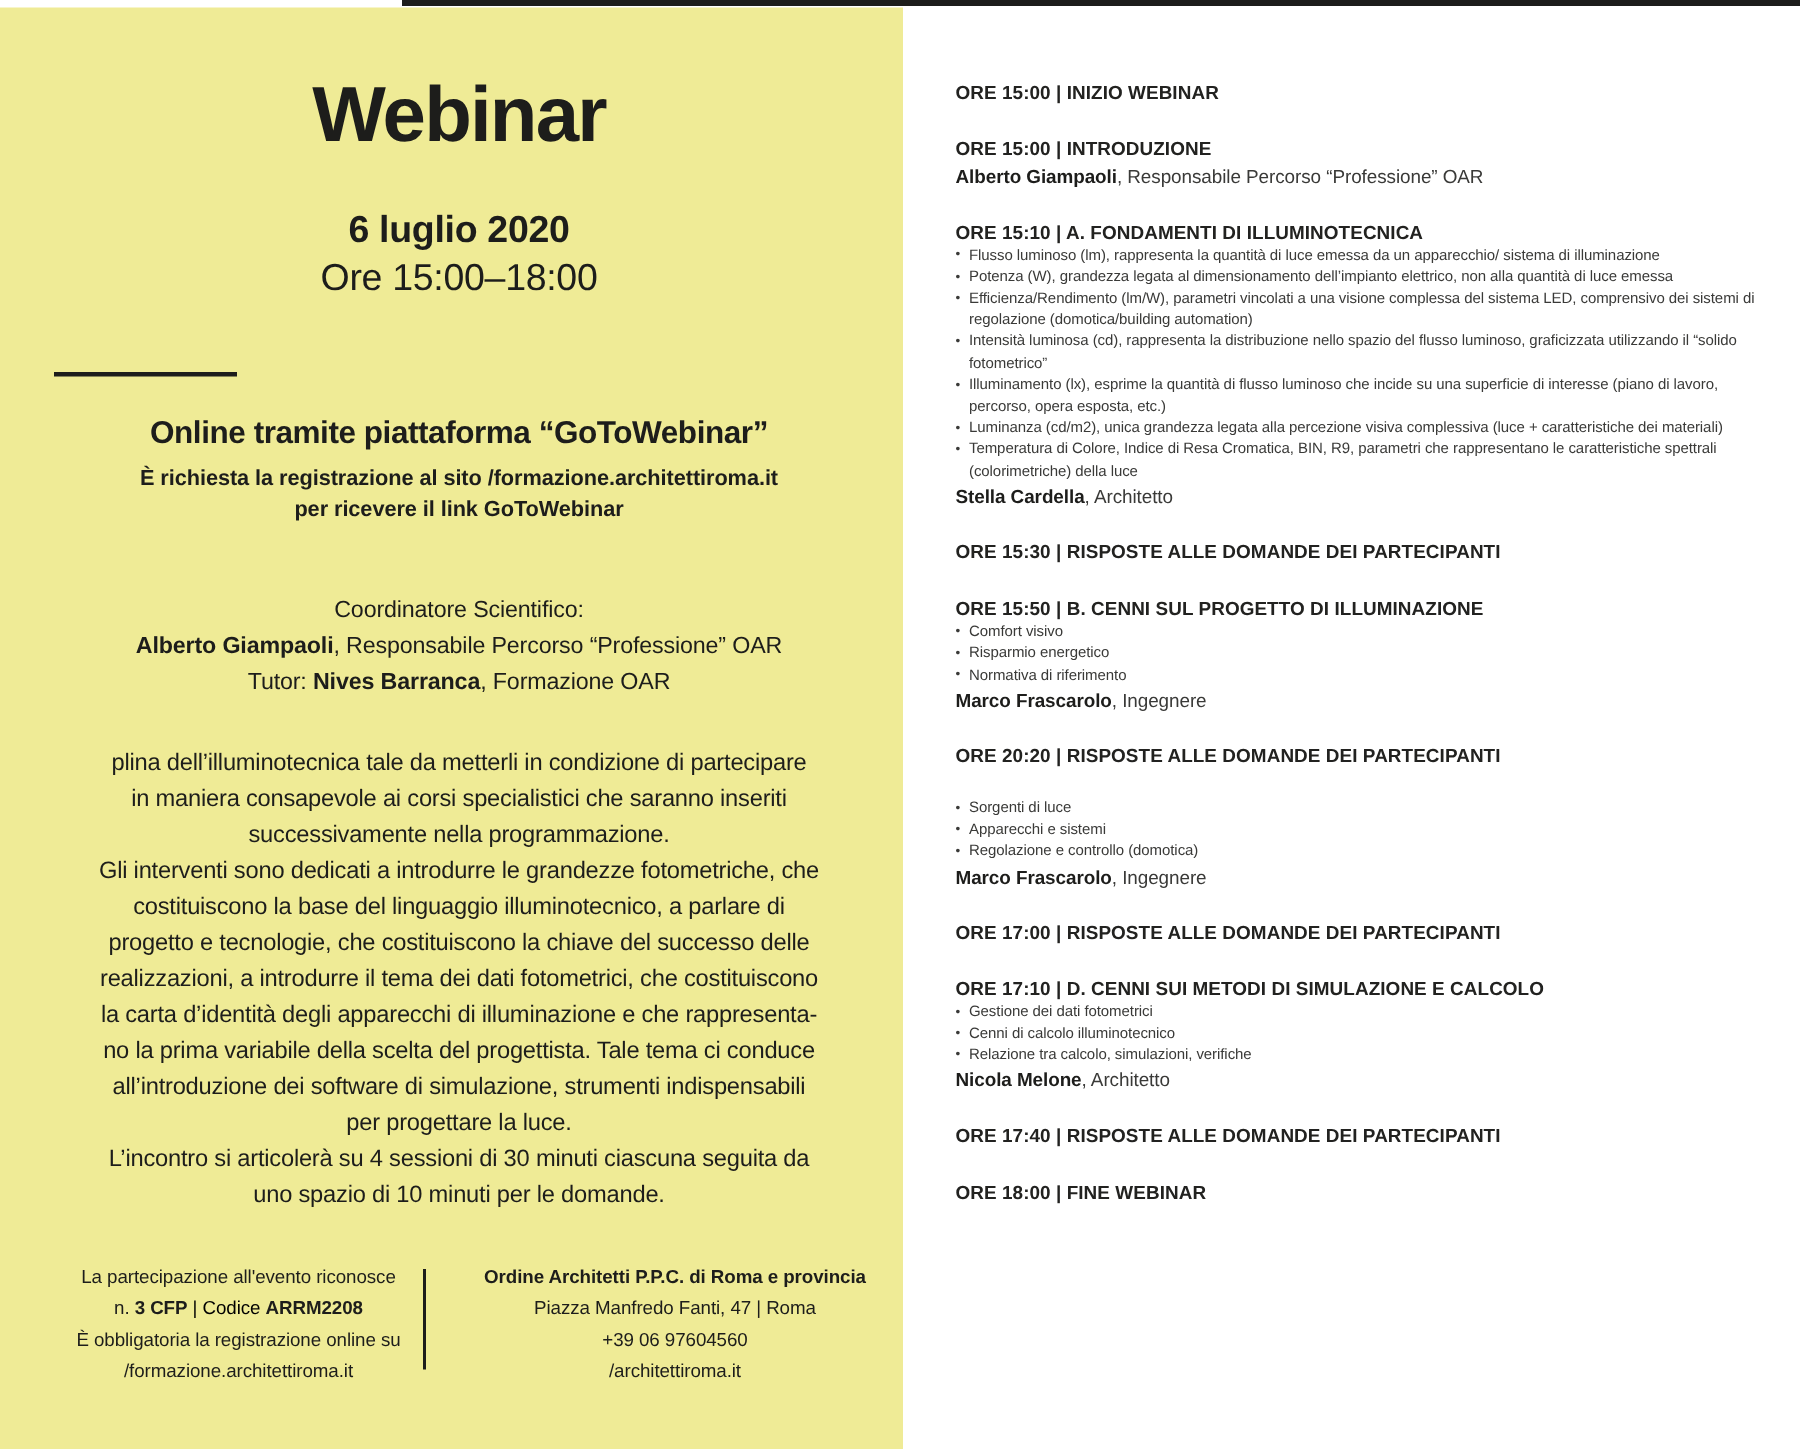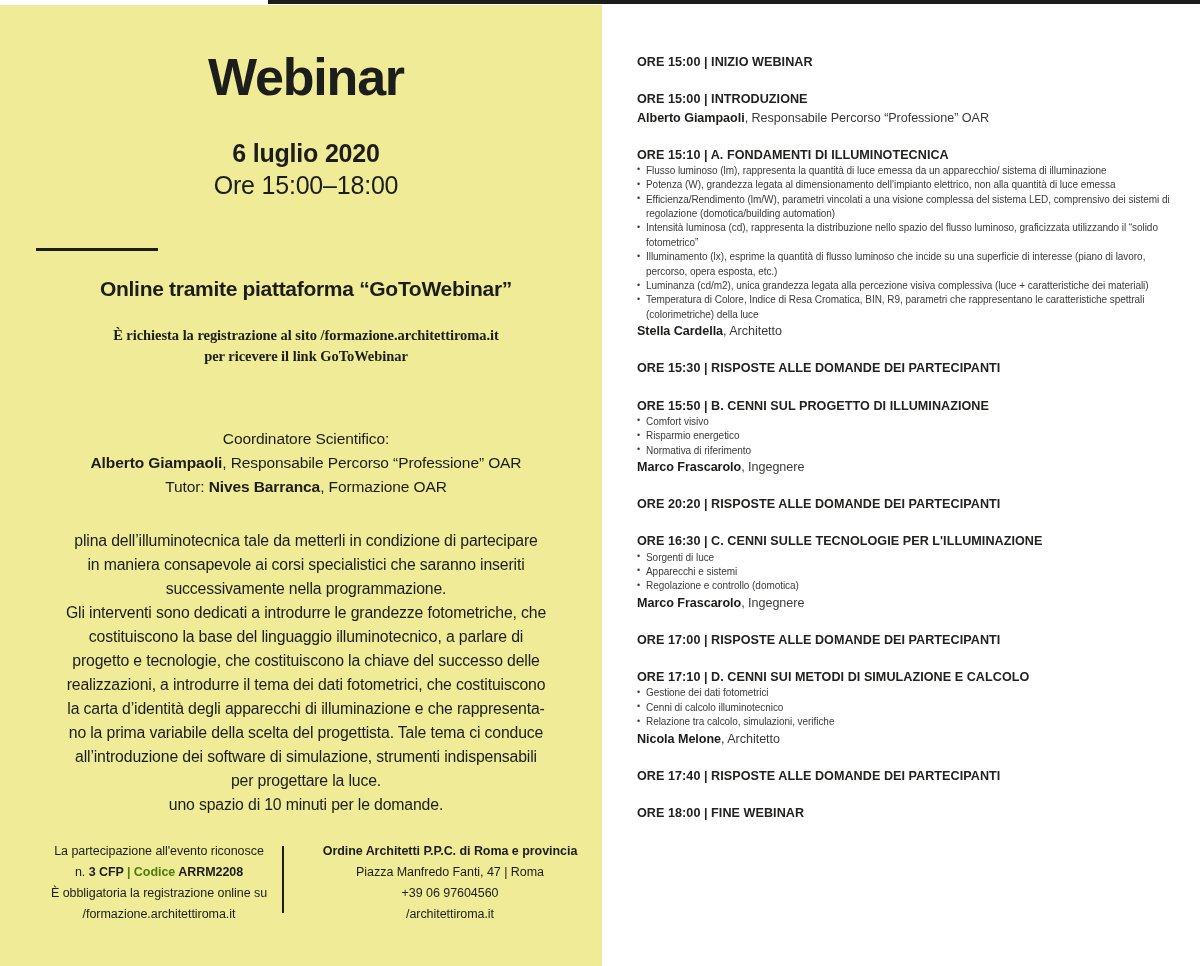--- a/index.html
+++ b/index.html
@@ -92,24 +92,23 @@
     line-height: 1.2;
     margin: 0;
     padding-top: 75px;
     letter-spacing: -0.3px;
   }
 
   .platform-note {
     font-size: 14.5px;
     font-weight: 700;
     line-height: 1.42;
-    margin: 16px;
+    margin: 0;
     padding-top: 8px;
     letter-spacing: -0.05px;
-    font-family: Liberation Serif, serif;
   }
 
   .coord-block {
     padding-top: 45px;
     font-size: 15.5px;
     line-height: 1.55;
     letter-spacing: -0.1px;
   }
   .coord-block .b { font-weight: 700; }
 
@@ -138,21 +137,21 @@
   .lp-footer-col.left { width: 246px; }
   .lp-footer-divider {
     width: 2px;
     background: #1d1d1b;
     margin: 5px 36px 0 0;
     height: 67px;
     flex: 0 0 2px;
   }
   .lp-footer-col.right { width: 260px; }
   .lp-footer-col .b { font-weight: 700; }
-  .sep-thin { color: #4d7c0f; font-weight: bold; }
+  .sep-thin { color: #000000; }
 
   
   .right-col {
     position: absolute;
     left: 637px;
     top: 5px;
     width: 540px;
     color: #222220;
   }
 
@@ -231,20 +230,21 @@
         <p>in maniera consapevole ai corsi specialistici che saranno inseriti</p>
         <p>successivamente nella programmazione.</p>
         <p>Gli interventi sono dedicati a introdurre le grandezze fotometriche, che</p>
         <p>costituiscono la base del linguaggio illuminotecnico, a parlare di</p>
         <p>progetto e tecnologie, che costituiscono la chiave del successo delle</p>
         <p>realizzazioni, a introdurre il tema dei dati fotometrici, che costituiscono</p>
         <p>la carta d’identità degli apparecchi di illuminazione e che rappresenta-</p>
         <p>no la prima variabile della scelta del progettista. Tale tema ci conduce</p>
         <p>all’introduzione dei software di simulazione, strumenti indispensabili</p>
         <p>per progettare la luce.</p>
+        <p>L’incontro si articolerà su 4 sessioni di 30 minuti ciascuna seguita da</p>
         <p>uno spazio di 10 minuti per le domande.</p>
       </div>
 
     </div>
 
     <div class="lp-footer">
       <div class="lp-footer-col left">
         <div>La partecipazione all'evento riconosce</div>
         <div><span>n. </span><span class="b">3 CFP</span><span class="sep-thin"> | Codice </span><span class="b">ARRM2208</span></div>
         <div>È obbligatoria la registrazione online su</div>
@@ -293,21 +293,20 @@
             <li>Comfort visivo</li>
             <li>Risparmio energetico</li>
             <li>Normativa di riferimento</li>
           </ul>
           <div class="prog-speaker"><span class="b">Marco Frascarolo</span><span>, Ingegnere</span></div>
         </div>
         <div class="prog-block">
           <div class="prog-head">ORE 20:20 | RISPOSTE ALLE DOMANDE DEI PARTECIPANTI</div>
         </div>
         <div class="prog-block">
-          <div class="prog-head">ORE 16:30 | C. CENNI SULLE TECNOLOGIE PER L'ILLUMINAZIONE</div>
           <ul class="prog-bullets">
             <li>Sorgenti di luce</li>
             <li>Apparecchi e sistemi</li>
             <li>Regolazione e controllo (domotica)</li>
           </ul>
           <div class="prog-speaker"><span class="b">Marco Frascarolo</span><span>, Ingegnere</span></div>
         </div>
         <div class="prog-block">
           <div class="prog-head">ORE 17:00 | RISPOSTE ALLE DOMANDE DEI PARTECIPANTI</div>
         </div>

